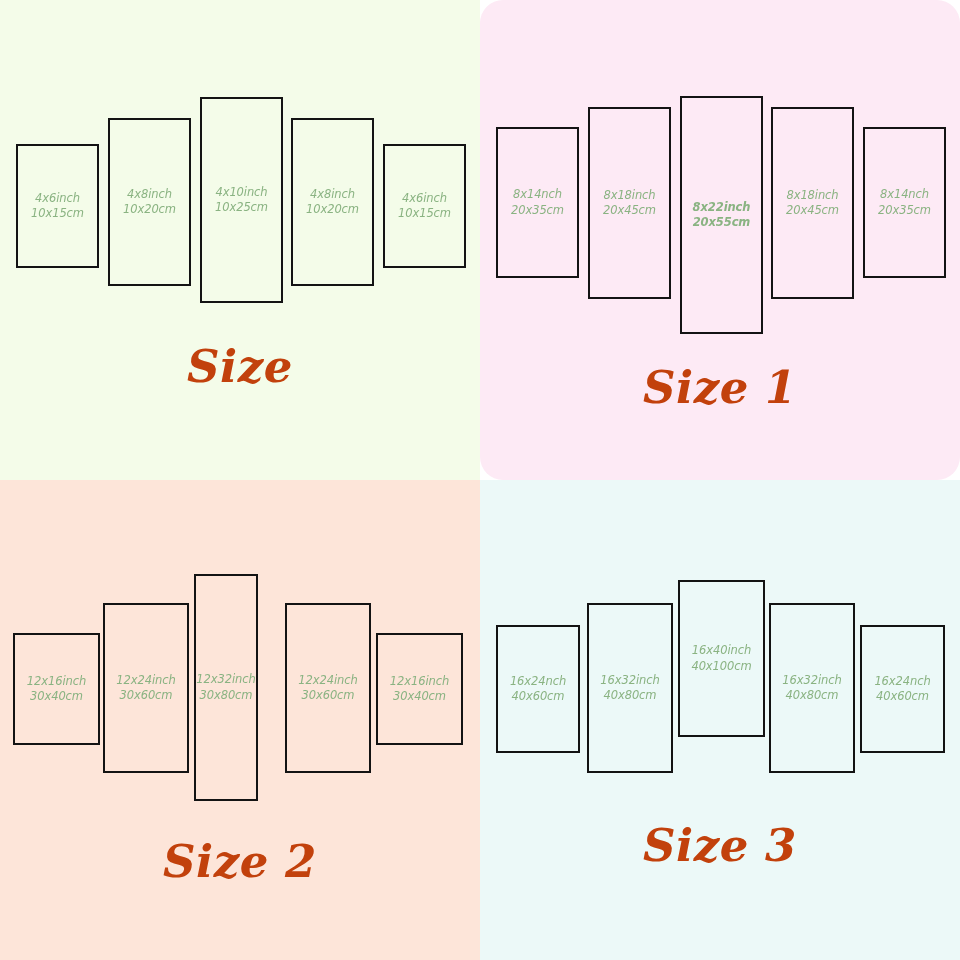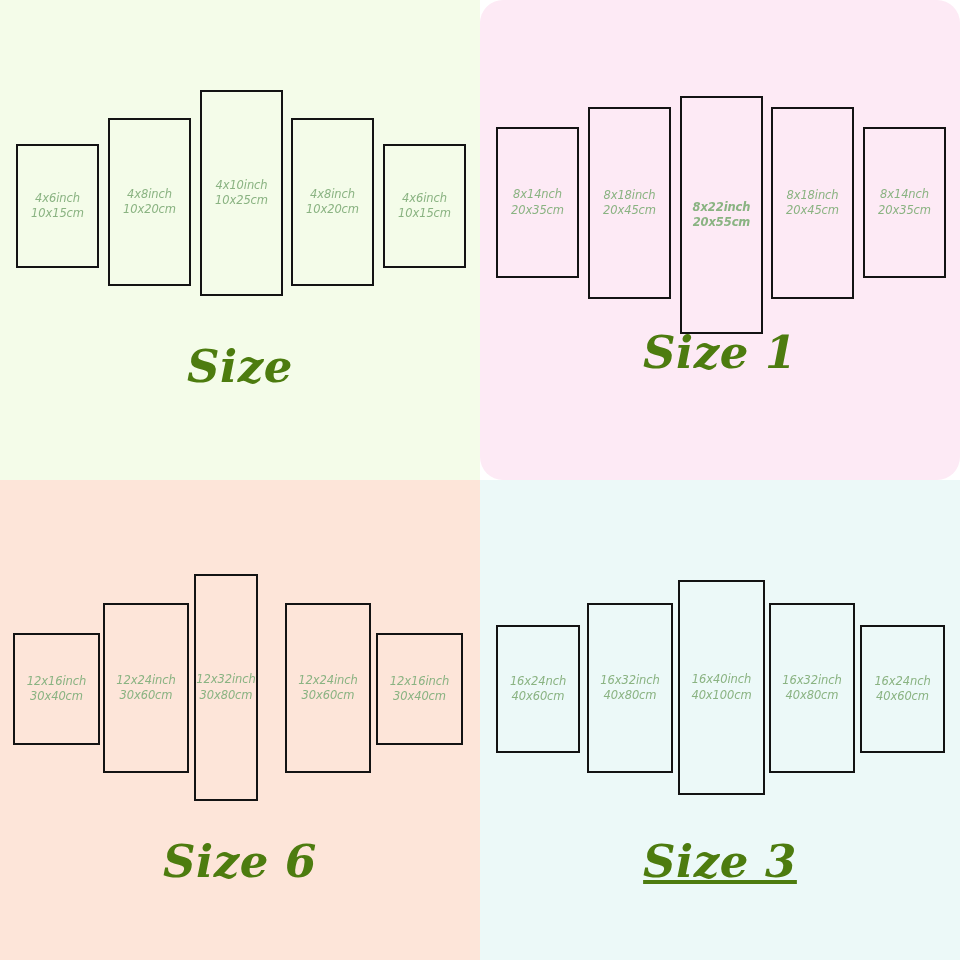--- a/index.html
+++ b/index.html
@@ -53,38 +53,38 @@
   .panel-label .ln2 { display: block; }
   .title {
     position: absolute;
     left: 0;
     width: 480px;
     text-align: center;
     font-family: "DejaVu Serif", "Liberation Serif", serif;
     font-style: italic;
     font-weight: bold;
     font-size: 45px;
-    color: #4d7c0f;
+    color: #c2410c;
     letter-spacing: 0.5px;
     user-select: none;
   }
 </style>
 </head>
 <body>
 
 <div id="board">
     <div class="quadrant" style="background: rgb(244, 252, 233);">
       <div class="panels">
         <div class="panel" style="left: 16px; top: 144px; width: 83px; height: 124px;">
           <div class="panel-label"><span>4x6inch</span><span class="ln2">10x15cm</span></div>
         </div>
         <div class="panel" style="left: 108px; top: 118px; width: 83px; height: 168px;">
           <div class="panel-label"><span>4x8inch</span><span class="ln2">10x20cm</span></div>
         </div>
-        <div class="panel" style="left: 200px; top: 90px; width: 83px; height: 206px;">
+        <div class="panel" style="left: 200px; top: 97px; width: 83px; height: 206px;">
           <div class="panel-label"><span>4x10inch</span><span class="ln2">10x25cm</span></div>
         </div>
         <div class="panel" style="left: 291px; top: 118px; width: 83px; height: 168px;">
           <div class="panel-label"><span>4x8inch</span><span class="ln2">10x20cm</span></div>
         </div>
         <div class="panel" style="left: 383px; top: 144px; width: 83px; height: 124px;">
           <div class="panel-label"><span>4x6inch</span><span class="ln2">10x15cm</span></div>
         </div>
       </div>
       <div class="title" style="top: 340px;">Size</div>
@@ -100,55 +100,55 @@
         <div class="panel" style="left: 200px; top: 96px; width: 83px; height: 238px; font-weight: bold;">
           <div class="panel-label"><span>8x22inch</span><span class="ln2">20x55cm</span></div>
         </div>
         <div class="panel" style="left: 291px; top: 107px; width: 83px; height: 192px;">
           <div class="panel-label"><span>8x18inch</span><span class="ln2">20x45cm</span></div>
         </div>
         <div class="panel" style="left: 383px; top: 127px; width: 83px; height: 151px;">
           <div class="panel-label"><span>8x14nch</span><span class="ln2">20x35cm</span></div>
         </div>
       </div>
-      <div class="title" style="top: 326px;">Size 1</div>
+      <div class="title" style="top: 361px;">Size 1</div>
     </div>
     <div class="quadrant" style="background: rgb(253, 229, 217);">
       <div class="panels">
         <div class="panel" style="left: 13px; top: 153px; width: 87px; height: 112px;">
           <div class="panel-label"><span>12x16inch</span><span class="ln2">30x40cm</span></div>
         </div>
         <div class="panel" style="left: 103px; top: 123px; width: 86px; height: 170px;">
           <div class="panel-label"><span>12x24inch</span><span class="ln2">30x60cm</span></div>
         </div>
         <div class="panel" style="left: 194px; top: 94px; width: 64px; height: 227px;">
           <div class="panel-label"><span>12x32inch</span><span class="ln2">30x80cm</span></div>
         </div>
         <div class="panel" style="left: 285px; top: 123px; width: 86px; height: 170px;">
           <div class="panel-label"><span>12x24inch</span><span class="ln2">30x60cm</span></div>
         </div>
         <div class="panel" style="left: 376px; top: 153px; width: 87px; height: 112px;">
           <div class="panel-label"><span>12x16inch</span><span class="ln2">30x40cm</span></div>
         </div>
       </div>
-      <div class="title" style="top: 355px;">Size 6</div>
+      <div class="title" style="top: 355px;">Size 2</div>
     </div>
     <div class="quadrant" style="background: rgb(236, 249, 248);">
       <div class="panels">
         <div class="panel" style="left: 16px; top: 145px; width: 84px; height: 128px;">
           <div class="panel-label"><span>16x24nch</span><span class="ln2">40x60cm</span></div>
         </div>
         <div class="panel" style="left: 107px; top: 123px; width: 86px; height: 170px;">
           <div class="panel-label"><span>16x32inch</span><span class="ln2">40x80cm</span></div>
         </div>
-        <div class="panel" style="left: 198px; top: 100px; width: 87px; height: 215px;">
+        <div class="panel" style="left: 198px; top: 100px; width: 87px; height: 157px;">
           <div class="panel-label"><span>16x40inch</span><span class="ln2">40x100cm</span></div>
         </div>
         <div class="panel" style="left: 289px; top: 123px; width: 86px; height: 170px;">
           <div class="panel-label"><span>16x32inch</span><span class="ln2">40x80cm</span></div>
         </div>
         <div class="panel" style="left: 380px; top: 145px; width: 85px; height: 128px;">
           <div class="panel-label"><span>16x24nch</span><span class="ln2">40x60cm</span></div>
         </div>
       </div>
-      <div class="title" style="top: 355px; text-decoration: underline;">Size 3</div>
+      <div class="title" style="top: 339px;">Size 3</div>
     </div>
   </div>
 
 </body></html>

